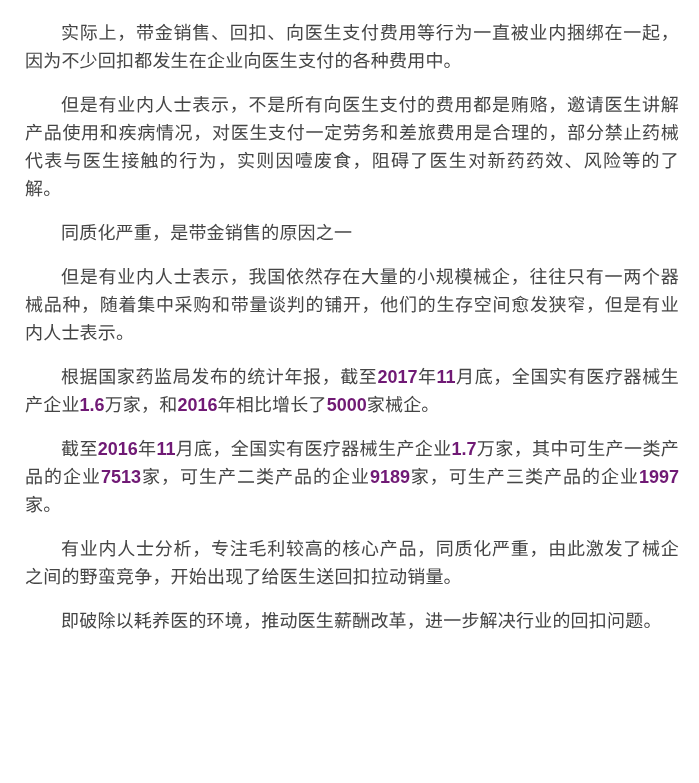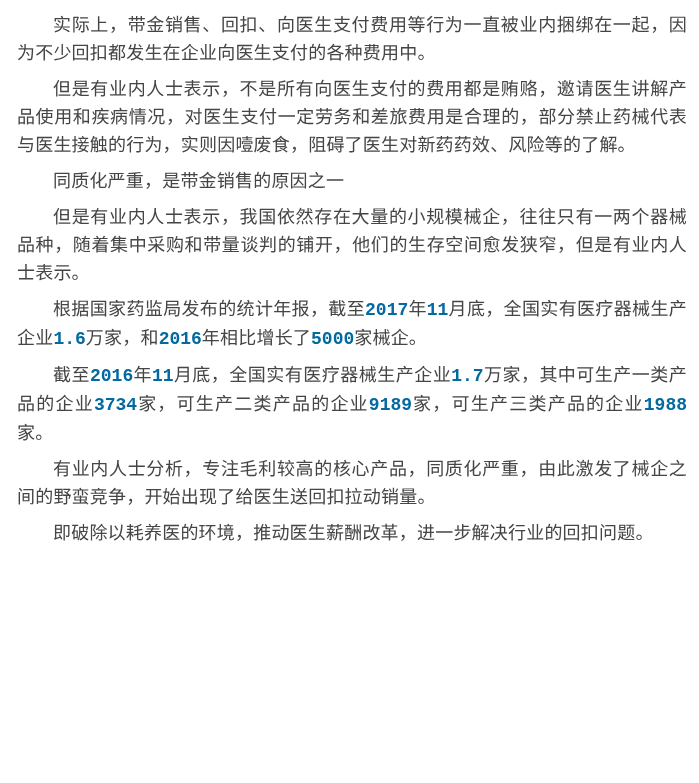--- a/index.html
+++ b/index.html
@@ -18,37 +18,36 @@
     padding: 3px 4px 0 9px;
     font-family: "Liberation Sans", "DejaVu Sans", sans-serif;
     font-size: 18px;
     line-height: 28px;
     color: #454545;
     text-align: justify;
     text-justify: inter-ideograph;
     letter-spacing: 0.2px;
   }
   .article-body p {
-    margin: 8px;
+    margin: 16px;
     padding: 0;
     text-indent: 2em;
     word-break: break-all;
   }
   .article-body b {
     font-weight: 700;
-    color: #0369a1;
+    color: #701a75;
     letter-spacing: 0;
-    font-family: Liberation Mono, monospace;
   }
 </style>
 </head>
 <body>
 
 <div class="article-body">
   <p>实际上，带金销售、回扣、向医生支付费用等行为一直被业内捆绑在一起，因为不少回扣都发生在企业向医生支付的各种费用中。</p>
   <p>但是有业内人士表示，不是所有向医生支付的费用都是贿赂，邀请医生讲解产品使用和疾病情况，对医生支付一定劳务和差旅费用是合理的，部分禁止药械代表与医生接触的行为，实则因噎废食，阻碍了医生对新药药效、风险等的了解。</p>
   <p>同质化严重，是带金销售的原因之一</p>
   <p>但是有业内人士表示，我国依然存在大量的小规模械企，往往只有一两个器械品种，随着集中采购和带量谈判的铺开，他们的生存空间愈发狭窄，但是有业内人士表示。</p>
   <p>根据国家药监局发布的统计年报，截至<b>2017</b>年<b>11</b>月底，全国实有医疗器械生产企业<b>1.6</b>万家，和<b>2016</b>年相比增长了<b>5000</b>家械企。</p>
-  <p>截至<b>2016</b>年<b>11</b>月底，全国实有医疗器械生产企业<b>1.7</b>万家，其中可生产一类产品的企业<b>3734</b>家，可生产二类产品的企业<b>9189</b>家，可生产三类产品的企业<b>1988</b>家。</p>
+  <p>截至<b>2016</b>年<b>11</b>月底，全国实有医疗器械生产企业<b>1.7</b>万家，其中可生产一类产品的企业<b>7513</b>家，可生产二类产品的企业<b>9189</b>家，可生产三类产品的企业<b>1997</b>家。</p>
   <p>有业内人士分析，专注毛利较高的核心产品，同质化严重，由此激发了械企之间的野蛮竞争，开始出现了给医生送回扣拉动销量。</p>
   <p>即破除以耗养医的环境，推动医生薪酬改革，进一步解决行业的回扣问题。</p>
 </div>
 
 </body></html>

